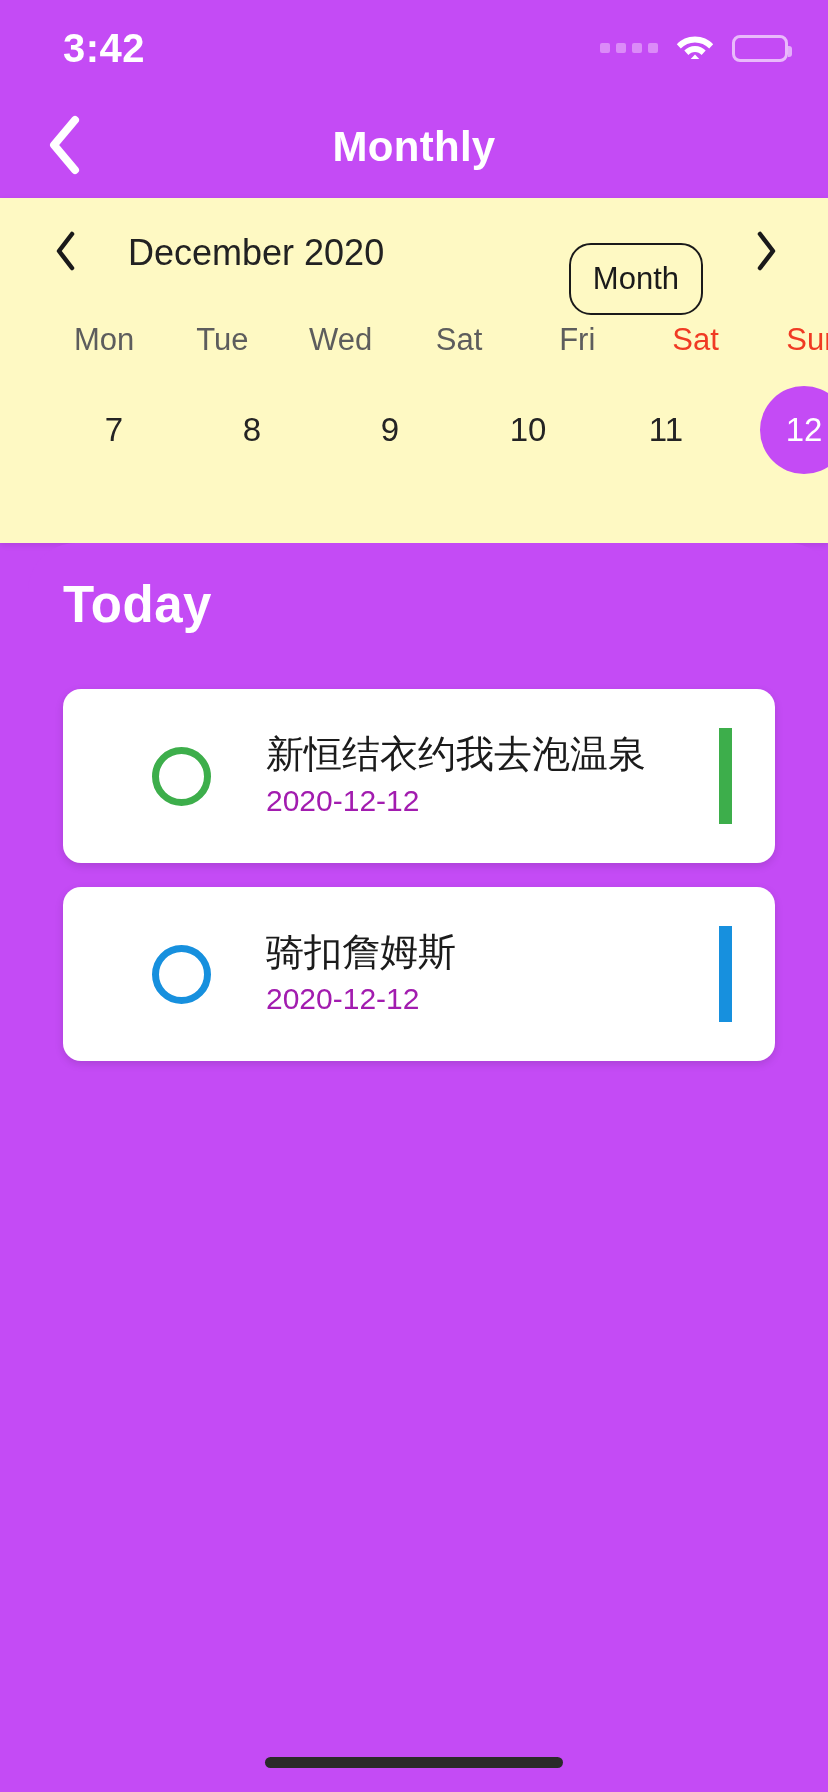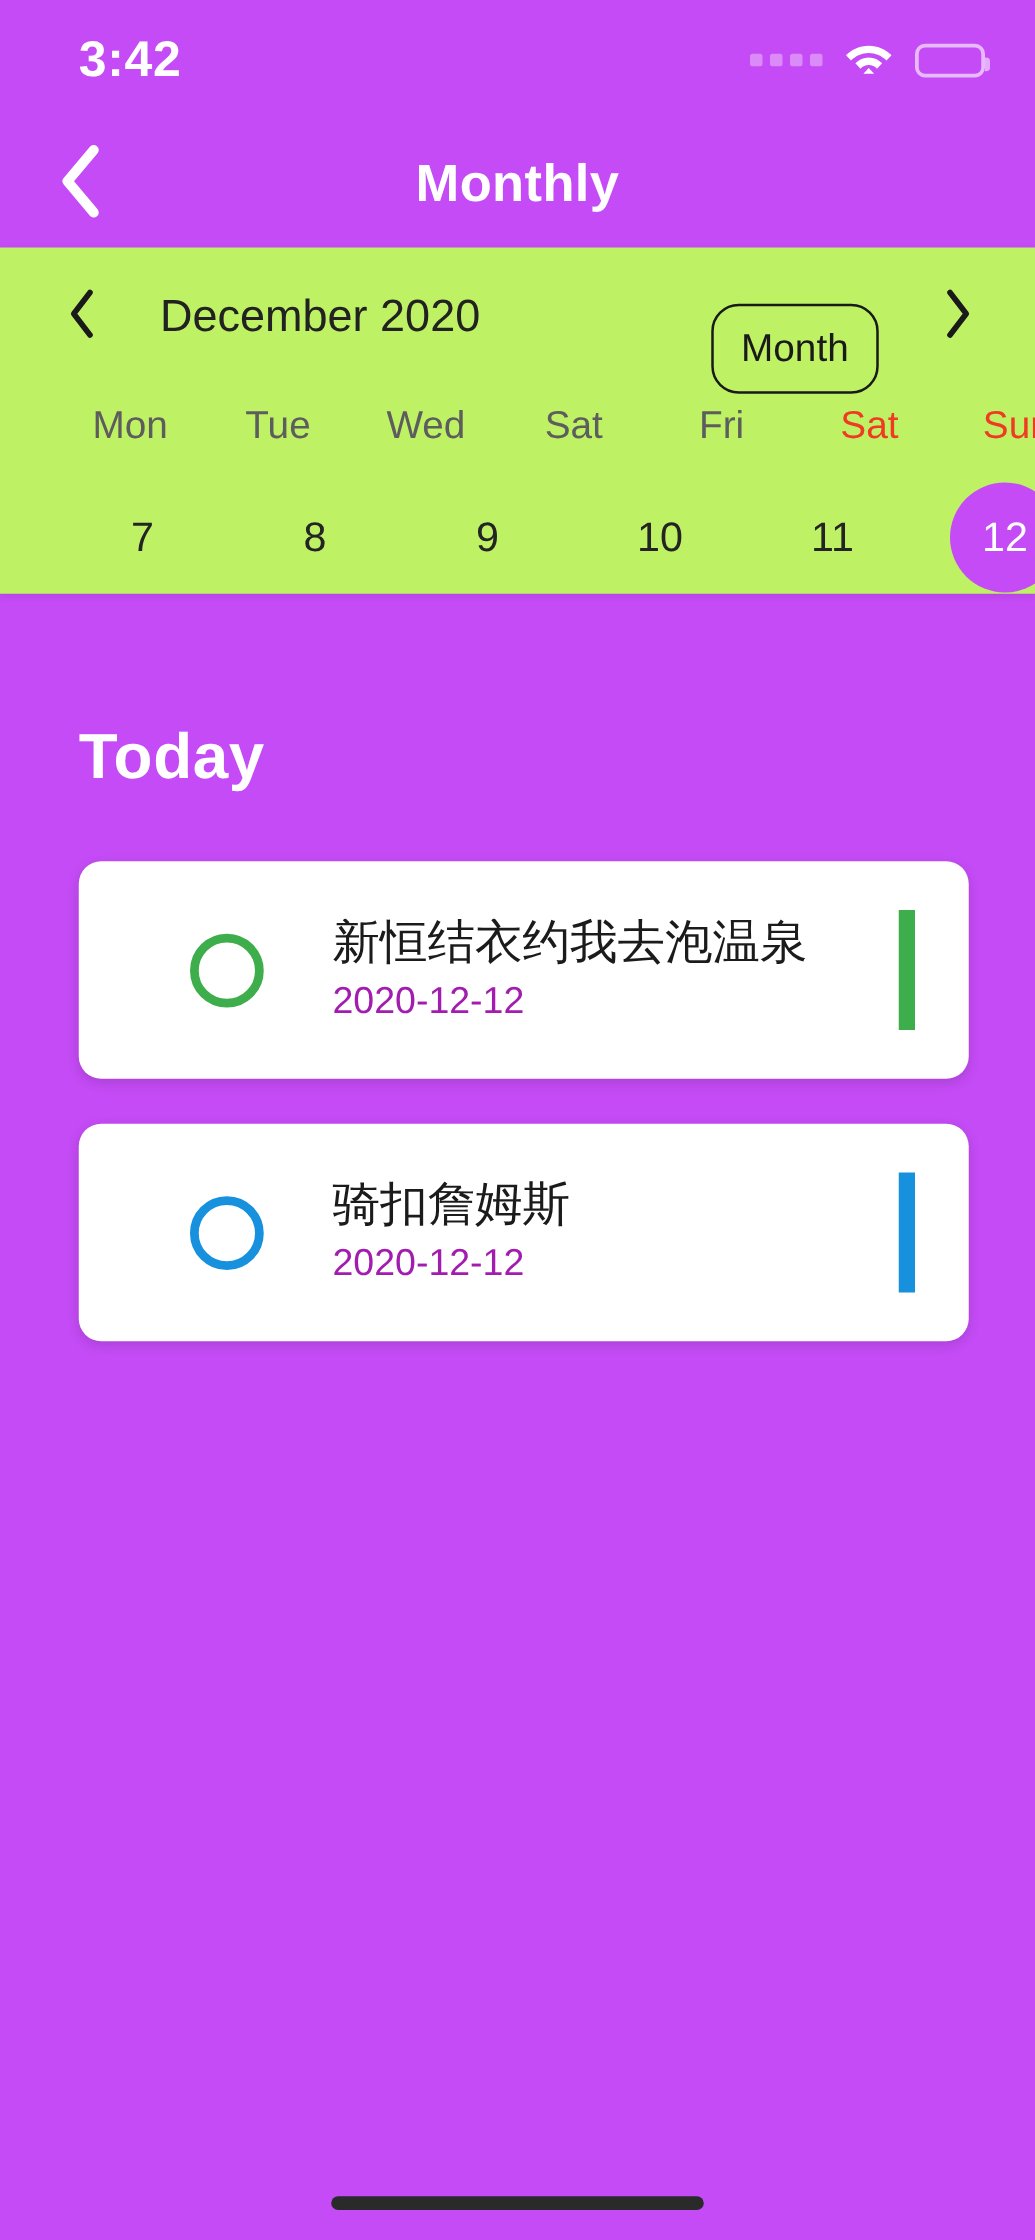--- a/index.html
+++ b/index.html
@@ -68,22 +68,22 @@
     width:828px; height:102px;
     display:flex; align-items:center; justify-content:center;
     font-size:42px; font-weight:bold; color:#ffffff;
     letter-spacing:0.3px;
     text-align:center;
   }
 
   
   #calendar-panel {
     position:absolute; top:198px; left:0;
-    width:828px; height:277px;
-    background:#bef264;
+    width:828px; height:345px;
+    background:#fef9c3;
     box-shadow:0 2px 6px rgba(0,0,0,0.10);
   }
   #cal-header {
     position:absolute; top:0; left:0;
     width:828px; height:110px;
   }
   #cal-prev {
     position:absolute; left:36px; top:20px;
     width:60px; height:70px;
     display:flex; align-items:center; justify-content:center;
@@ -142,21 +142,21 @@
   }
   #today-title {
     position:absolute; left:35px; top:32px;
     font-size:51px; font-weight:bold; color:#ffffff;
     letter-spacing:0.5px;
   }
 
   #event-list {
     position:absolute; left:35px; top:146px;
     width:712px;
-    display:flex; flex-direction:column; gap:36px;
+    display:flex; flex-direction:column; gap:24px;
   }
   .event-card {
     position:relative;
     width:712px; height:174px;
     background:#ffffff;
     border-radius:18px;
     box-shadow:0 3px 9px rgba(0,0,0,0.13);
     display:flex; align-items:center;
     overflow:hidden;
     cursor:pointer;

